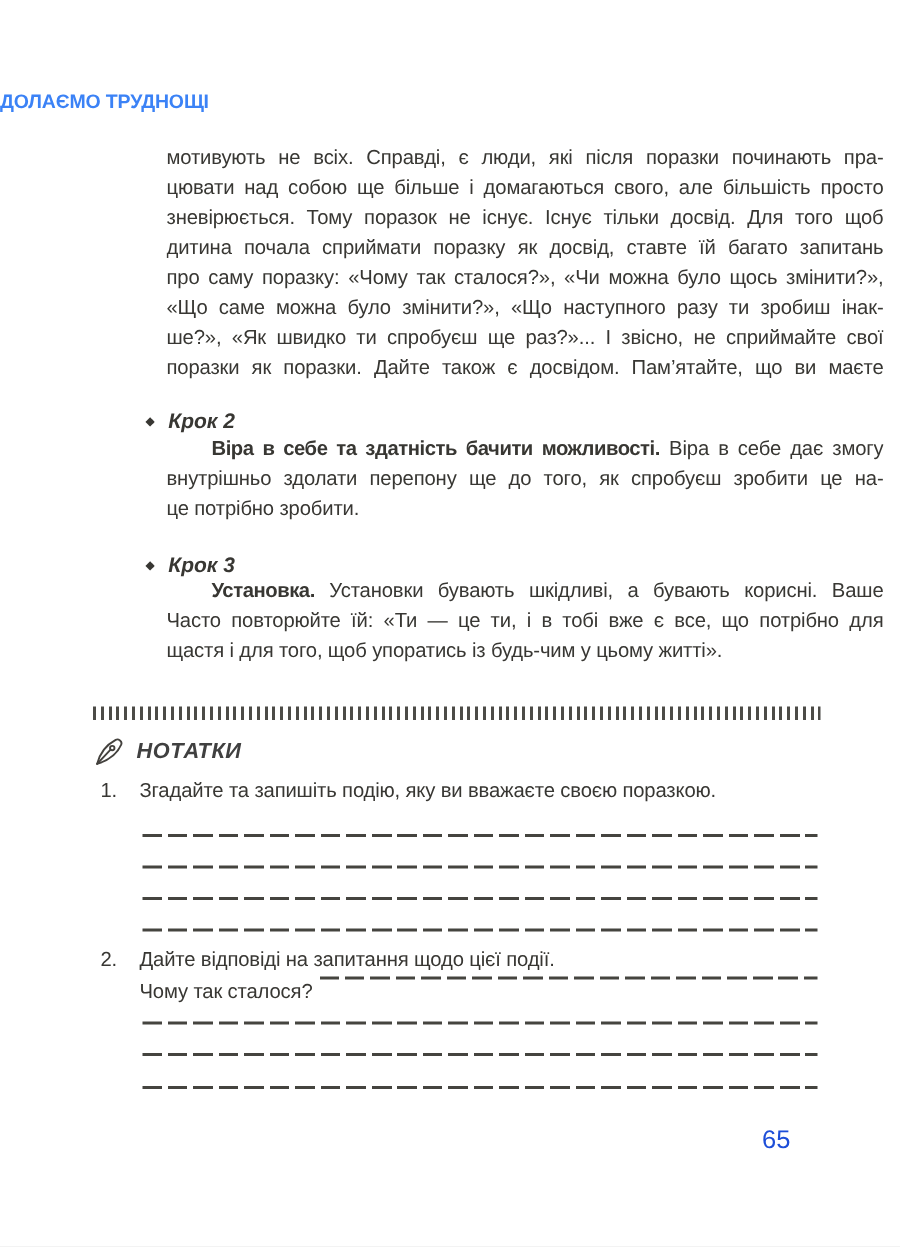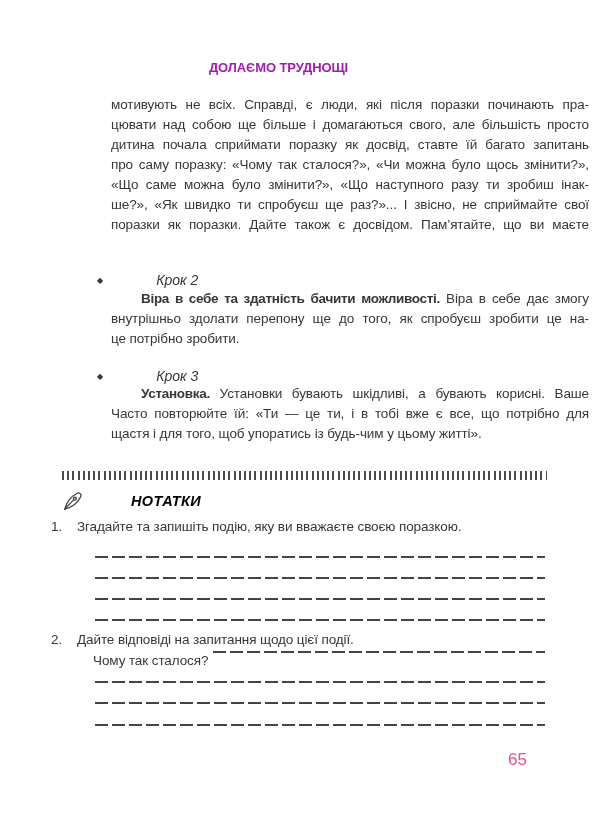--- a/index.html
+++ b/index.html
@@ -7,62 +7,62 @@
     position:relative;
     width:600px;height:831px;
     background:#ffffff;
     overflow:hidden;
     font-family:"Liberation Sans","DejaVu Sans",sans-serif;
     color:#383733;
   }
   
   .running-header{
     position:absolute;top:60px;left:0;right:55px;
-    text-align:center;
+    text-align:left;
     font-size:13px;font-weight:700;letter-spacing:-0.1px;
-    color:#a21caf;line-height:16px;margin-left:12px;
+    color:#3b82f6;line-height:16px;
   }
   
   .para{
     position:absolute;left:67px;width:478px;
     font-size:13.5px;letter-spacing:-0.1px;margin-left:44px;
   }
   .line{height:20px;line-height:20px;overflow:hidden;margin:0;}
   .jline{text-align:justify;}
   .jline::after{content:"";display:inline-block;width:100%;height:0;}
   .indent{text-indent:30px;}
   .lead{font-weight:700;letter-spacing:-0.3px;}
   
   .krok{
     position:absolute;left:97px;height:20px;line-height:20px;
     font-size:14px;
   }
   .krok .diamond{
     font-size:8px;vertical-align:2px;display:inline-block;margin-right:9px;
     font-style:normal;color:#383733;
   }
-  .krok .krok-label{font-weight:400;font-style:italic;margin-left:44px;}
+  .krok .krok-label{font-weight:700;font-style:italic;}
   
   .divider{
     position:absolute;left:62px;top:471px;width:485px;height:9px;
     background:repeating-linear-gradient(90deg,#4c4b47 0 2px,transparent 2px 5.2px);
   }
   
   .notes-title-row{
     position:absolute;left:62px;top:490px;height:22px;
     display:flex;align-items:center;
   }
   .pen-icon{width:22px;height:22px;margin-right:7px;}
   .notes-title{
     font-size:14.5px;font-style:italic;font-weight:600;
-    letter-spacing:0.4px;color:#000000;margin-left:40px;
+    letter-spacing:0.4px;color:#404040;
   }
   
   .nitem{
-    position:absolute;left:51px;width:478px;height:20px;line-height:20px;
+    position:absolute;left:67px;width:478px;height:20px;line-height:20px;
     font-size:13.5px;letter-spacing:-0.1px;
   }
   .nitem .num{display:inline-block;width:26px;}
   
   .wline{
     position:absolute;left:95px;width:450px;height:2px;
     background:repeating-linear-gradient(90deg,#45443f 0 13px,transparent 13px 17px);
   }
   
   .qrow{
@@ -70,33 +70,34 @@
     display:flex;align-items:flex-start;
     font-size:13.5px;letter-spacing:-0.1px;line-height:20px;
   }
   .qrow .fill-line{
     flex:1;height:2px;margin-left:5px;margin-bottom:3px;
     background:repeating-linear-gradient(90deg,#45443f 0 13px,transparent 13px 17px);
   }
   
   .page-number{
     position:absolute;right:73px;top:749px;
-    font-size:17px;color:#ec4899;line-height:22px;
+    font-size:17px;color:#1d4ed8;line-height:22px;
   }
 </style>
 </head>
 <body>
 
 <div class="page">
 
   <div class="running-header">ДОЛАЄМО ТРУДНОЩІ</div>
 
   <div class="para" style="top:95px">
     <div class="line jline">мотивують не всіх. Справді, є люди, які після поразки починають пра-</div>
     <div class="line jline">цювати над собою ще більше і домагаються свого, але більшість просто</div>
+    <div class="line jline">зневірюється. Тому поразок не існує. Існує тільки досвід. Для того щоб</div>
     <div class="line jline">дитина почала сприймати поразку як досвід, ставте їй багато запитань</div>
     <div class="line jline">про саму поразку: «Чому так сталося?», «Чи можна було щось змінити?»,</div>
     <div class="line jline">«Що саме можна було змінити?», «Що наступного разу ти зробиш інак-</div>
     <div class="line jline">ше?», «Як швидко ти спробуєш ще раз?»... І звісно, не сприймайте свої</div>
     <div class="line jline">поразки як поразки. Дайте також є досвідом. Пам’ятайте, що ви маєте</div>
   </div>
 
   <div class="krok" style="top:270px">
     <span class="diamond">◆</span><span class="krok-label">Крок 2</span>
   </div>

